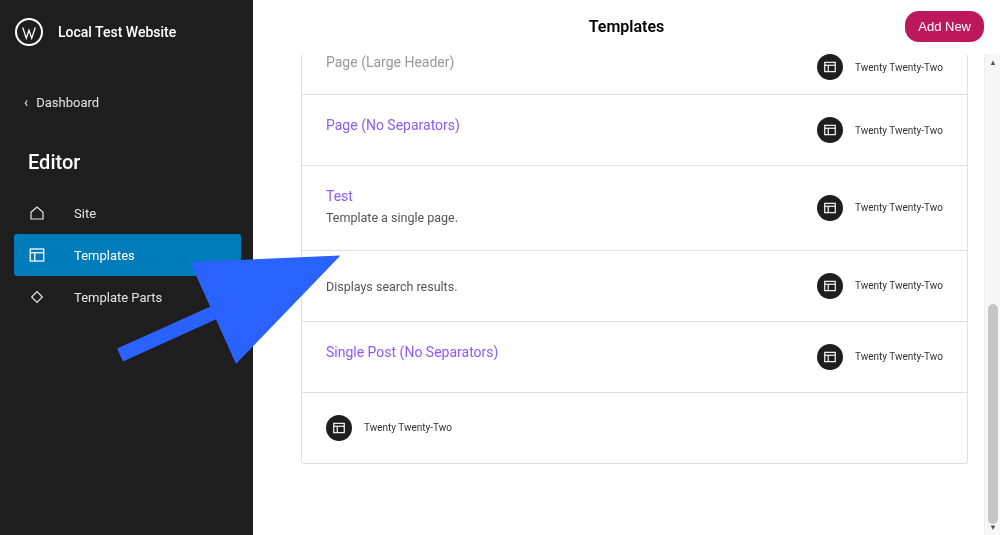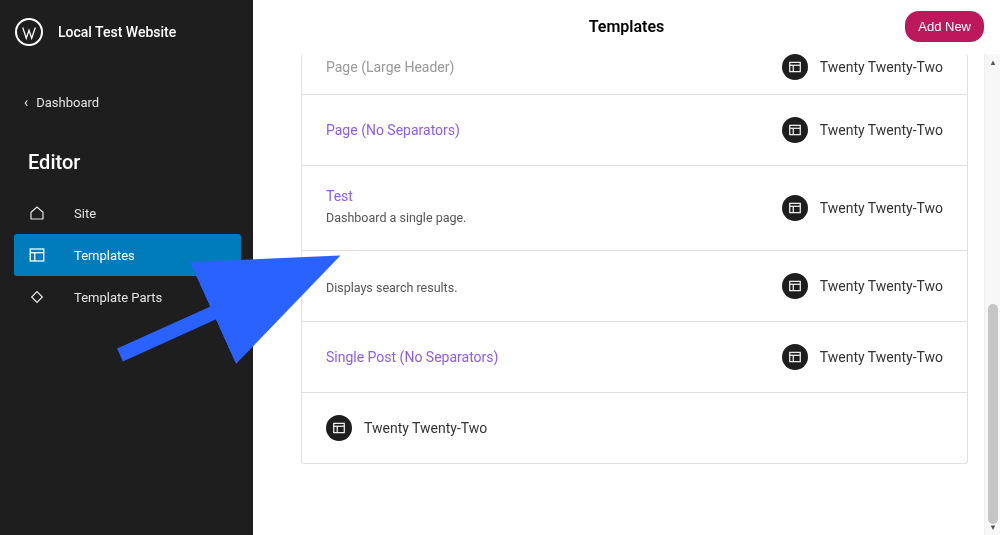--- a/index.html
+++ b/index.html
@@ -111,21 +111,20 @@
       cursor: pointer;
     }
     .template-list {
       margin: 0 32px 32px 48px;
       border: 1px solid #e0e0e0;
       border-radius: 3px;
       border-top: none;
     }
     .template-row {
       display: flex;
-      align-items: center;
       padding: 22px 24px;
       border-top: 1px solid #e0e0e0;
       gap: 38px;
     }
     .template-row.cutoff {
       padding-top: 0;
       padding-bottom: 14px;
       border-top: none;
     }
     .template-info {
@@ -140,21 +139,21 @@
       color: #555;
       font-size: 12.5px;
       margin-top: 5px;
       max-width: 290px;
       line-height: 1.5;
     }
     .template-theme {
       display: flex;
       align-items: center;
       color: #333;
-      font-size: 14px;
+      font-size: 10px;
     }
     .theme-icon {
       width: 26px;
       height: 26px;
       background: #1e1e1e;
       border-radius: 50%;
       margin-right: 12px;
       display: flex;
       align-items: center;
       justify-content: center;
@@ -276,21 +275,21 @@
               <line x1="9" y1="9" x2="9" y2="20"></line>
             </svg>
         </div>
         <span>Twenty Twenty-Two</span>
       </div>
     </div>
 
     <div class="template-row">
       <div class="template-info">
         <div class="template-name">Test</div>
-        <div class="template-desc">Dashboard a single page.</div>
+        <div class="template-desc">Template a single page.</div>
       </div>
       <div class="template-theme">
         <div class="theme-icon">
           <svg viewBox="0 0 24 24" fill="none" stroke="#fff" stroke-width="2">
               <rect x="3" y="4" width="18" height="16"></rect>
               <line x1="3" y1="9" x2="21" y2="9"></line>
               <line x1="9" y1="9" x2="9" y2="20"></line>
             </svg>
         </div>
         <span>Twenty Twenty-Two</span>

